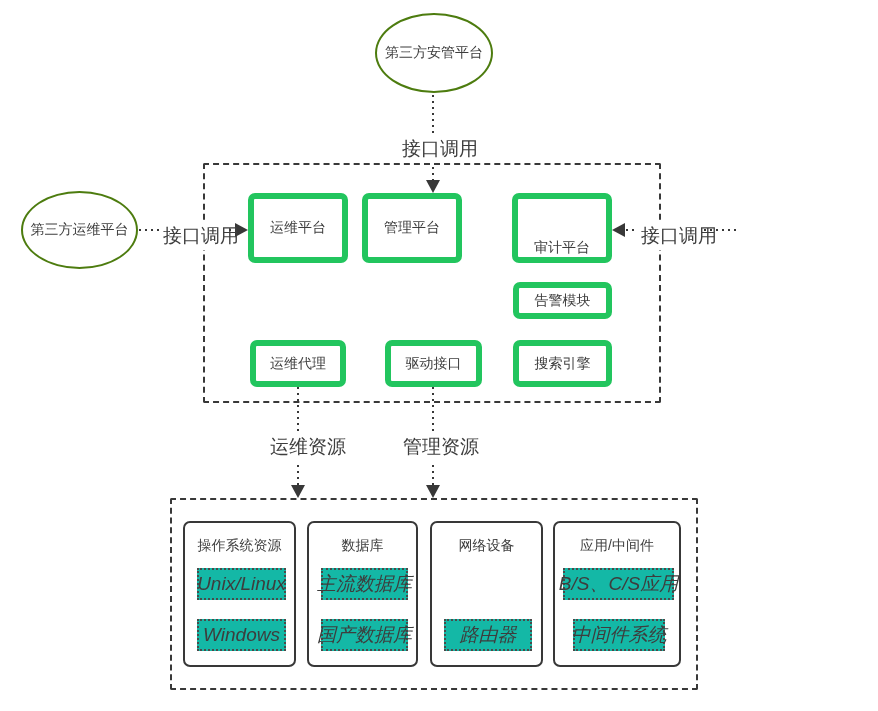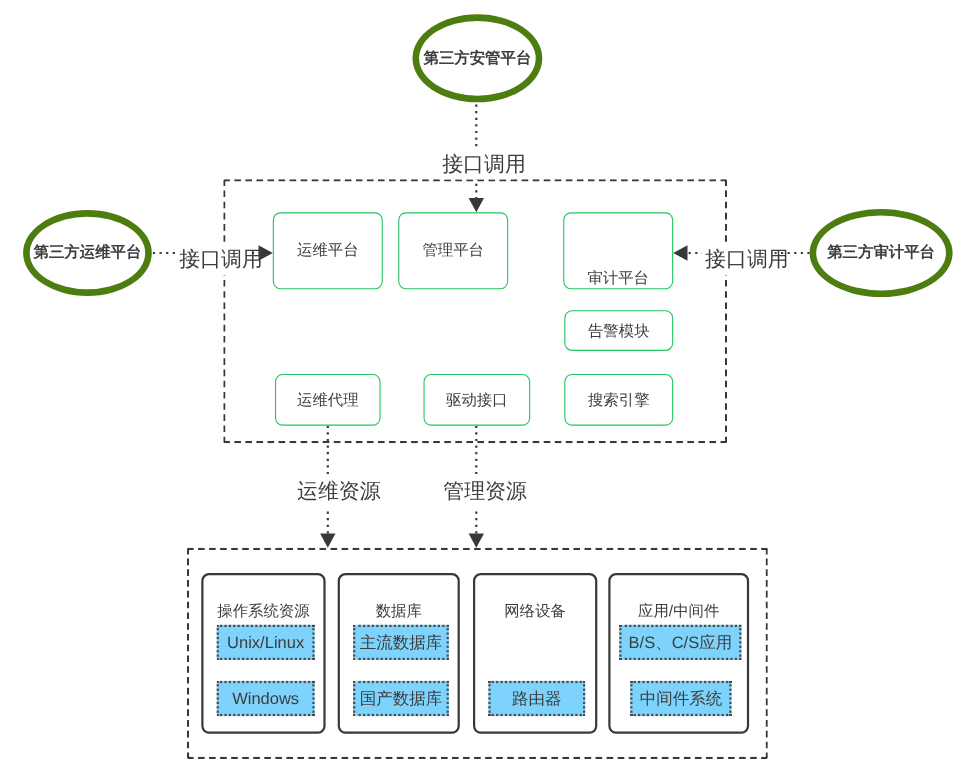--- a/index.html
+++ b/index.html
@@ -16,49 +16,48 @@
     overflow: hidden;
   }
   svg.connectors {
     position: absolute;
     left: 0; top: 0;
     width: 878px; height: 711px;
     pointer-events: none;
   }
   .ellipse {
     position: absolute;
-    border: 6px solid #4d7c0f;
+    border: 2px solid #4d7c0f;
     border-radius: 50%;
     background: #ffffff;
     display: flex;
     align-items: center;
     justify-content: center;
     font-size: 14px;
     color: #3d3d3d;
     text-align: center;
     z-index: 3;
-    font-weight: bold;
   }
   .ellipse-top   { left: 375px; top: 13px;  width: 118px; height: 80px; }
   .ellipse-left  { left: 21px;  top: 191px; width: 117px; height: 78px; }
   .ellipse-right { left: 736px; top: 190px; width: 130px; height: 80px; }
 
   .dashed-container {
     position: absolute;
     border: 2px dashed #383838;
     border-radius: 2px;
     background: transparent;
     z-index: 1;
   }
   .main-container   { left: 203px; top: 163px; width: 458px; height: 240px; }
   .bottom-container { left: 170px; top: 498px; width: 528px; height: 192px; }
 
   .node {
     position: absolute;
-    border: 1px solid #22c55e;
+    border: 6px solid #22c55e;
     border-radius: 7px;
     background: #ffffff;
     display: flex;
     align-items: center;
     justify-content: center;
     font-size: 14px;
     color: #3d3d3d;
     z-index: 3;
   }
   .n-yunwei-pt   { left: 248px; top: 193px; width: 100px; height: 70px; }
@@ -92,36 +91,37 @@
     border: 2px solid #383838;
     border-radius: 7px;
     background: #ffffff;
     z-index: 3;
   }
   .group-1 { left: 183px; width: 113px; }
   .group-2 { left: 307px; width: 111px; }
   .group-3 { left: 430px; width: 113px; }
   .group-4 { left: 553px; width: 128px; }
   .group-title {
-    margin-top: 24px;
+    margin-top: 14px;
     text-align: center;
     font-size: 14px;
     color: #3d3d3d;
     white-space: nowrap;
   }
   .sub-item {
     position: absolute;
     border: 2px dotted #4a4a4a;
-    background: #7dd3fc;
+    background: #14b8a6;
     display: flex;
     align-items: center;
     justify-content: center;
-    font-size: 15px;
+    font-size: 19px;
     color: #3d3d3d;
     white-space: nowrap;
+    font-style: italic;
   }
   .row-a { top: 45px; height: 32px; }
   .row-b { top: 96px; height: 32px; }
   .g1-i  { left: 12px; width: 89px; }
   .g2-i  { left: 12px; width: 87px; }
   .g3-i  { left: 12px; width: 88px; }
   .g4-ia { left: 8px;  width: 111px; }
   .g4-ib { left: 18px; width: 92px; }
 </style>
 </head>
@@ -146,23 +146,20 @@
     <line x1="433" y1="387" x2="433" y2="489" stroke="#383838" stroke-width="2" stroke-dasharray="2 4"></line>
     <polygon points="426,485 440,485 433,498" fill="#383838"></polygon>
   </svg>
 
   <div class="ellipse ellipse-top">
     <span>第三方安管平台</span>
   </div>
   <div class="ellipse ellipse-left">
     <span>第三方运维平台</span>
   </div>
-  <div class="ellipse ellipse-right">
-    <span>第三方审计平台</span>
-  </div>
 
   <div class="dashed-container main-container"></div>
 
   <div class="node n-yunwei-pt">
     <span>运维平台</span>
   </div>
   <div class="node n-guanli-pt">
     <span>管理平台</span>
   </div>
   <div class="node n-shenji-pt">

